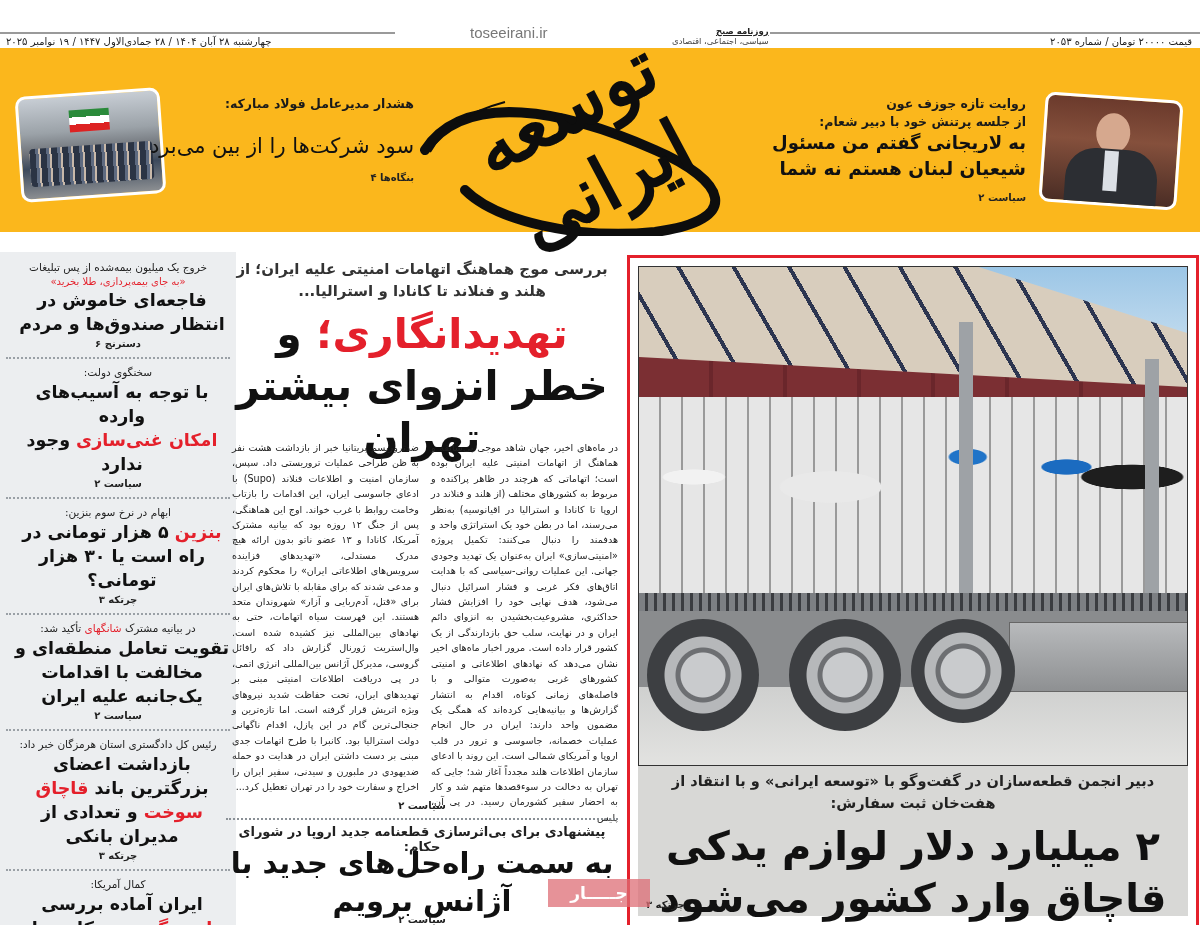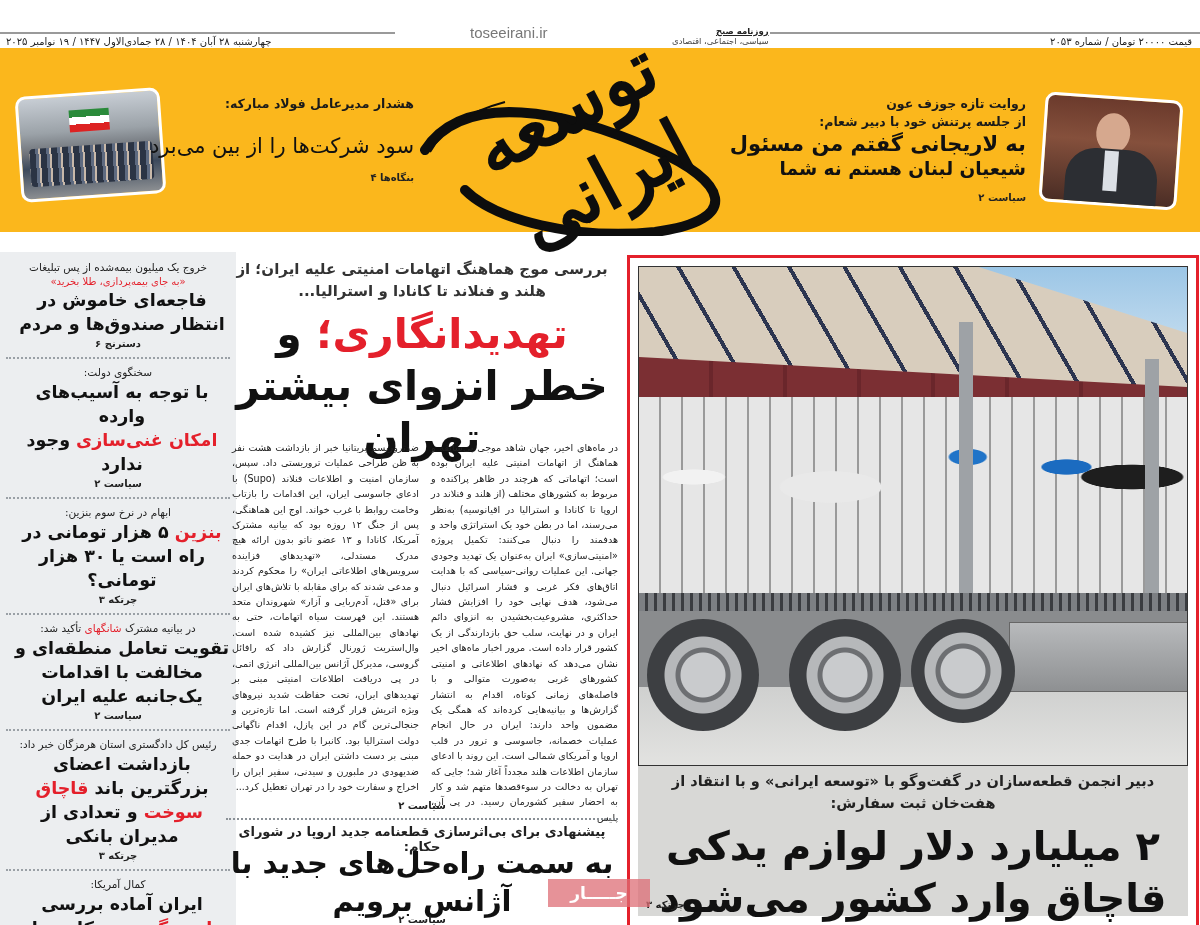--- a/index.html
+++ b/index.html
@@ -34,21 +34,21 @@
   .teaser-left .ref { position: absolute; right: 0; top: 82px; font-size: 10px; font-weight: bold; color: #222; }
 
   
   .teaser-right { position: absolute; left: 826px; top: 90px; width: 360px; height: 130px; }
   .teaser-right .photo { position: absolute; left: 216px; top: 6px; width: 138px; height: 110px; border: 3px solid #fff; border-radius: 10px; transform: rotate(4deg); background: linear-gradient(180deg, #6b3a2c 0%, #85503c 40%, #4a2d25 100%); overflow: hidden; }
   .teaser-right .photo .head { position: absolute; left: 50px; top: 14px; width: 34px; height: 40px; border-radius: 50%; background: #d6a88e; }
   .teaser-right .photo .suit { position: absolute; left: 22px; top: 50px; width: 92px; height: 70px; border-radius: 30px 30px 0 0; background: #2c2e33; }
   .teaser-right .photo .shirt { position: absolute; left: 60px; top: 52px; width: 14px; height: 40px; background: #dce0e6; }
   .teaser-right .k1 { position: absolute; right: 160px; top: 6px; font-size: 12.5px; font-weight: bold; color: #1a1a1a; white-space: nowrap; }
   .teaser-right .k2 { position: absolute; right: 160px; top: 24px; font-size: 12.5px; font-weight: bold; color: #1a1a1a; white-space: nowrap; }
-  .teaser-right .h1 { position: absolute; right: 160px; top: 42px; font-size: 21px; font-weight: bold; color: #111; white-space: nowrap; }
+  .teaser-right .h1 { position: absolute; right: 160px; top: 42px; font-size: 18px; font-weight: bold; color: #111; white-space: nowrap; }
   .teaser-right .h2 { position: absolute; right: 160px; top: 68px; font-size: 18.5px; font-weight: bold; color: #111; white-space: nowrap; }
   .teaser-right .ref { position: absolute; right: 160px; top: 102px; font-size: 10px; font-weight: bold; color: #222; }
 
   
   .sidebar { position: absolute; left: 0; top: 252px; width: 236px; height: 673px; background: #eceef0; padding: 6px 6px 0 6px; }
   .sb-item { text-align: center; border-bottom: 2px dotted #9aa0a6; padding: 2px 0 5px 0; margin-bottom: 4px; }
   .sb-item:last-child { border-bottom: none; }
   .sb-kicker { font-size: 10.5px; color: #222; line-height: 15px; }
   .sb-kicker .red, .sb-title .red { color: #e4202b; }
   .sb-sub { font-size: 10px; color: #e4202b; line-height: 13px; }

